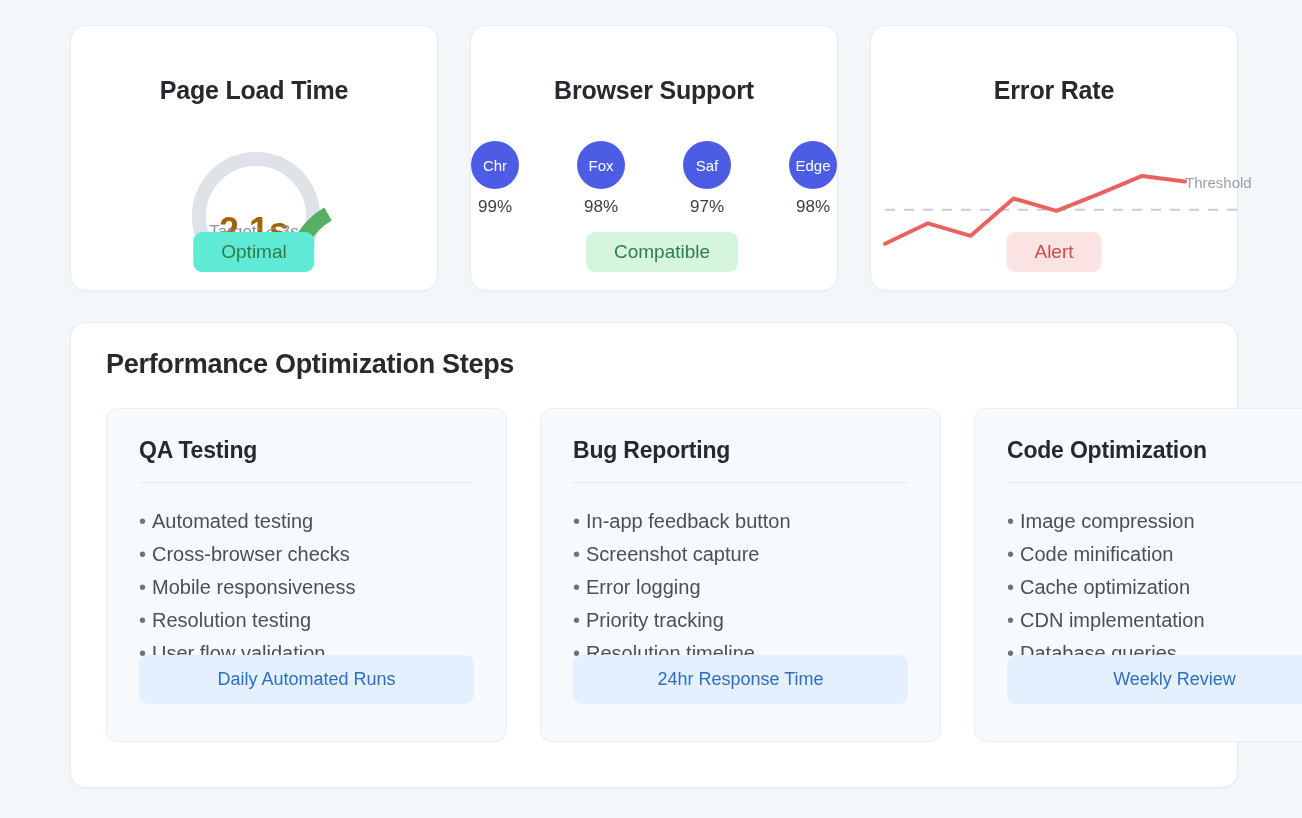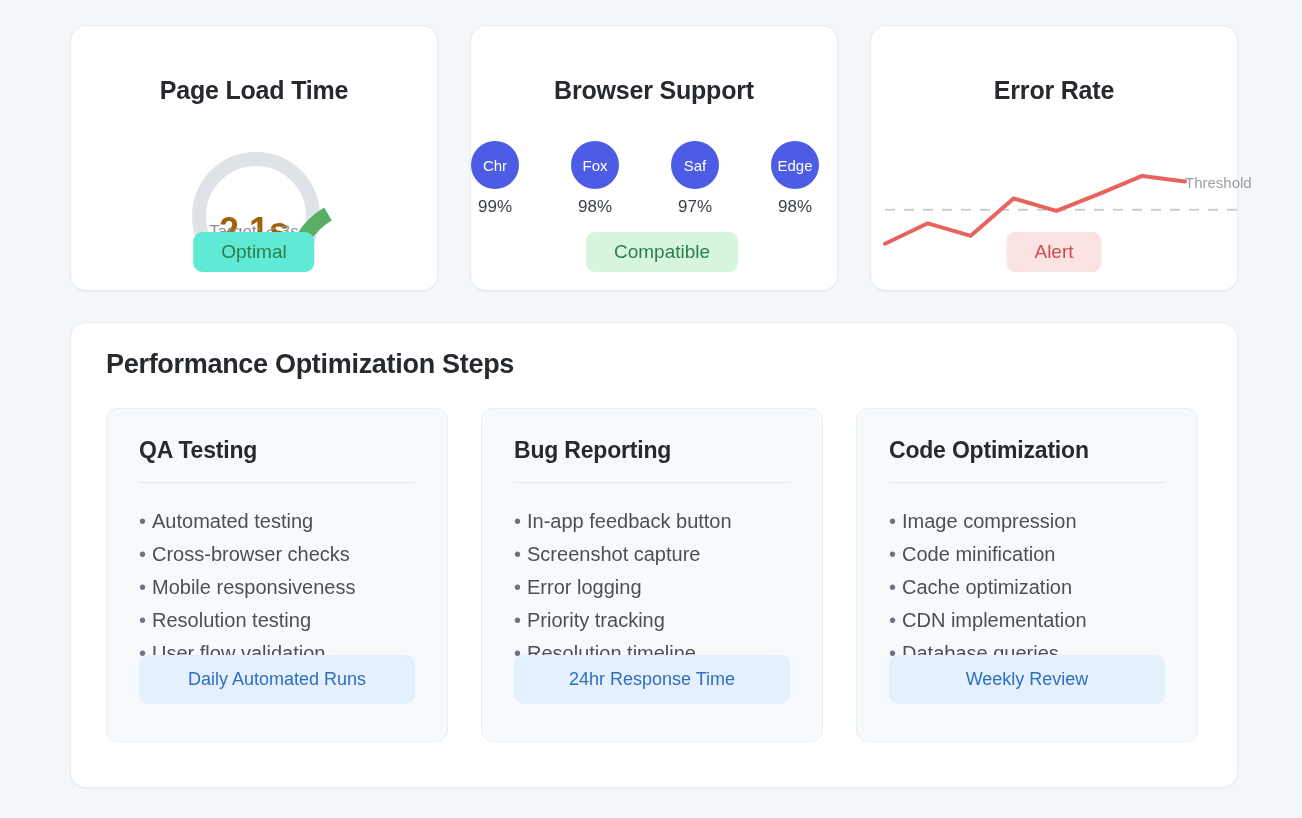--- a/index.html
+++ b/index.html
@@ -57,21 +57,21 @@
   }
   .gauge-target {
     position: absolute; left: 0; right: 0; top: 96px;
     text-align: center;
     font-size: 17px; color: #8b9099;
   }
 
   
   .browser-row {
     position: absolute; left: 0; right: 0; top: 115px;
-    display: flex; justify-content: flex-start; gap: 52px;
+    display: flex; justify-content: space-between; gap: 52px;
   }
   .browser-item { width: 48px; text-align: center; }
   .browser-dot {
     width: 48px; height: 48px; border-radius: 50%;
     background: #4c5ce4;
     color: #ffffff;
     font-size: 15px;
     display: flex; align-items: center; justify-content: center;
   }
   .browser-pct {
@@ -99,21 +99,21 @@
   .steps-title {
     position: absolute; left: 35px; top: 26px;
     font-size: 27px; font-weight: bold; color: #26292e;
     letter-spacing: -0.3px;
   }
   .steps-row {
     position: absolute; left: 35px; top: 85px;
     display: flex; gap: 33px;
   }
   .step-card {
-    width: 342px; height: 334px;
+    width: 401px; height: 334px;
     background: #f7fafc;
     border: 1px solid #e9eef3;
     border-radius: 12px;
     padding: 28px 32px 0 32px;
     position: relative;
   }
   .step-title {
     font-size: 23px; font-weight: bold; color: #26292e;
     letter-spacing: -0.2px;
   }

